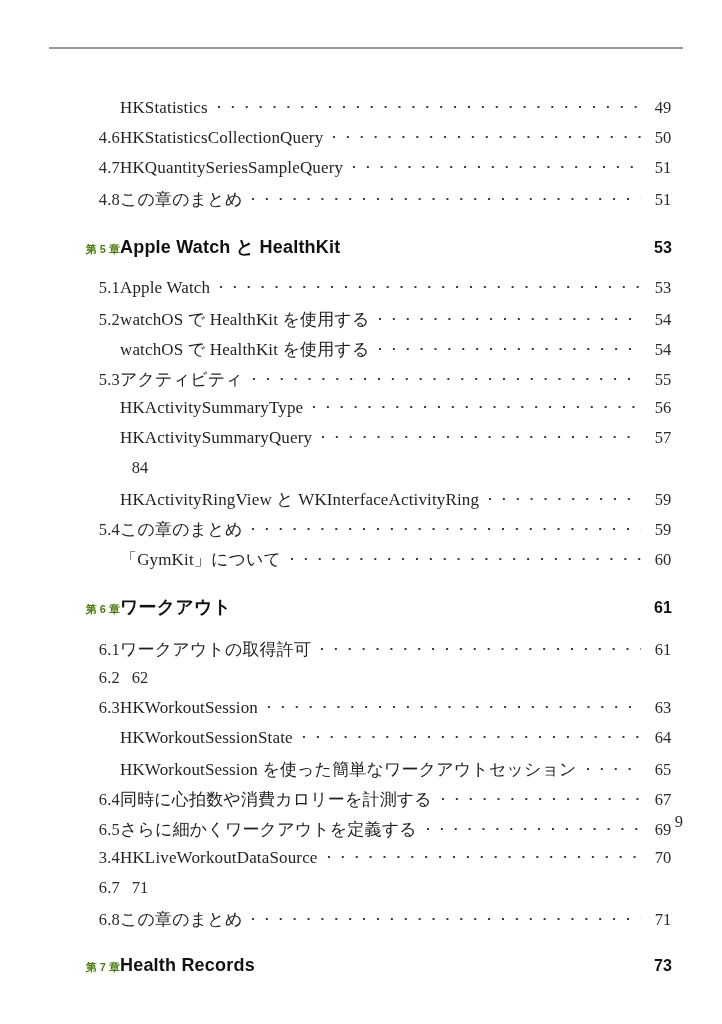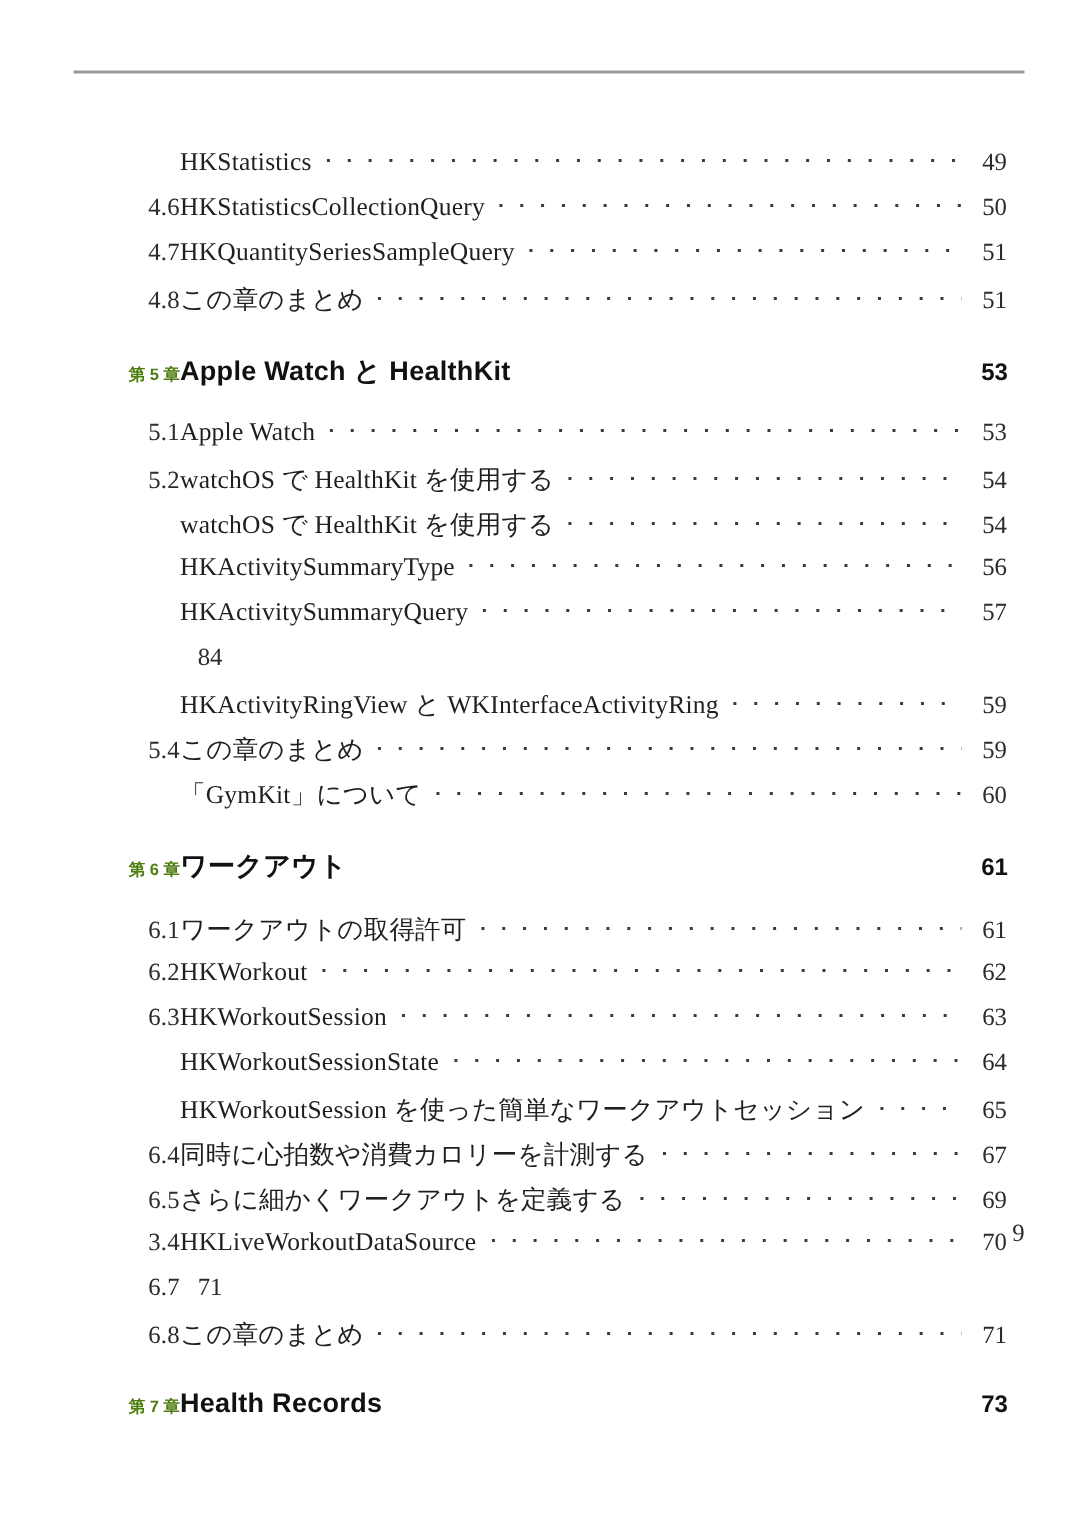--- a/index.html
+++ b/index.html
@@ -204,20 +204,28 @@
         <div class="page-no">54</div>
       </div>
       <div class="row sub">
         <div class="num"></div>
         <div class="title-cell">
           <span class="title">watchOS で HealthKit を使用する</span>
           <span class="leader"></span>
         </div>
         <div class="page-no">54</div>
       </div>
+      <div class="row section">
+        <div class="num">5.3</div>
+        <div class="title-cell">
+          <span class="title">アクティビティ</span>
+          <span class="leader"></span>
+        </div>
+        <div class="page-no">55</div>
+      </div>
       <div class="row sub">
         <div class="num"></div>
         <div class="title-cell">
           <span class="title">HKActivitySummaryType</span>
           <span class="leader"></span>
         </div>
         <div class="page-no">56</div>
       </div>
       <div class="row sub">
         <div class="num"></div>
@@ -266,24 +274,20 @@
       <div class="row section">
         <div class="num">6.1</div>
         <div class="title-cell">
           <span class="title">ワークアウトの取得許可</span>
           <span class="leader"></span>
         </div>
         <div class="page-no">61</div>
       </div>
       <div class="row section">
         <div class="num">6.2</div>
-        <div class="title-cell">
-          <span class="title">HKWorkout</span>
-          <span class="leader"></span>
-        </div>
         <div class="page-no">62</div>
       </div>
       <div class="row section">
         <div class="num">6.3</div>
         <div class="title-cell">
           <span class="title">HKWorkoutSession</span>
           <span class="leader"></span>
         </div>
         <div class="page-no">63</div>
       </div>

